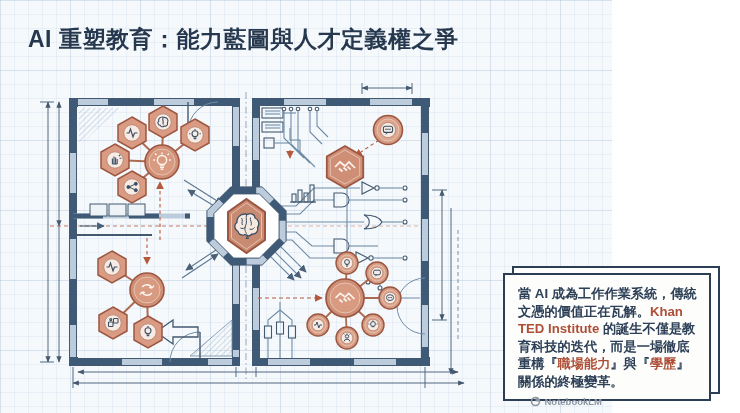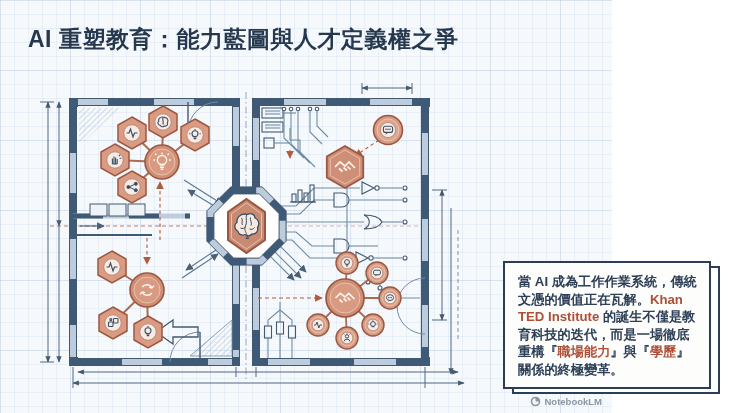--- a/index.html
+++ b/index.html
@@ -15,21 +15,21 @@
     background-size:70px 70px,70px 70px,14px 14px,14px 14px;
   }
   .title{
     position:absolute;left:28px;top:24px;width:560px;
     font-size:23px;font-weight:700;color:#26384e;letter-spacing:.5px;
   }
   .diagram{position:absolute;left:38px;top:80px;}
   .callout-wrap{position:absolute;left:503px;top:257px;width:208px;height:128px;}
   .callout-shadow{position:absolute;left:9px;top:9px;width:100%;height:100%;
     background:#ffffff;border:2px solid #2c3e55;box-sizing:border-box;}
-  .callout{position:absolute;left:0;top:4px;width:100%;min-height:128px;box-sizing:border-box;
+  .callout{position:absolute;left:0;top:16px;width:100%;min-height:128px;box-sizing:border-box;
     background:#fdfdfc;border:2px solid #2c3e55;padding:10px 12px 9px 13px;
     font-size:13.2px;font-weight:700;line-height:1.33;color:#2e4057;}
   .callout .hl{color:#ad4f36;}
   .watermark{position:absolute;right:10px;bottom:6px;display:flex;align-items:flex-start;gap:3px;
     color:#8b96a2;font-size:9.5px;font-weight:600;}
 </style>
 </head>
 <body>
 
 <div class="page">

